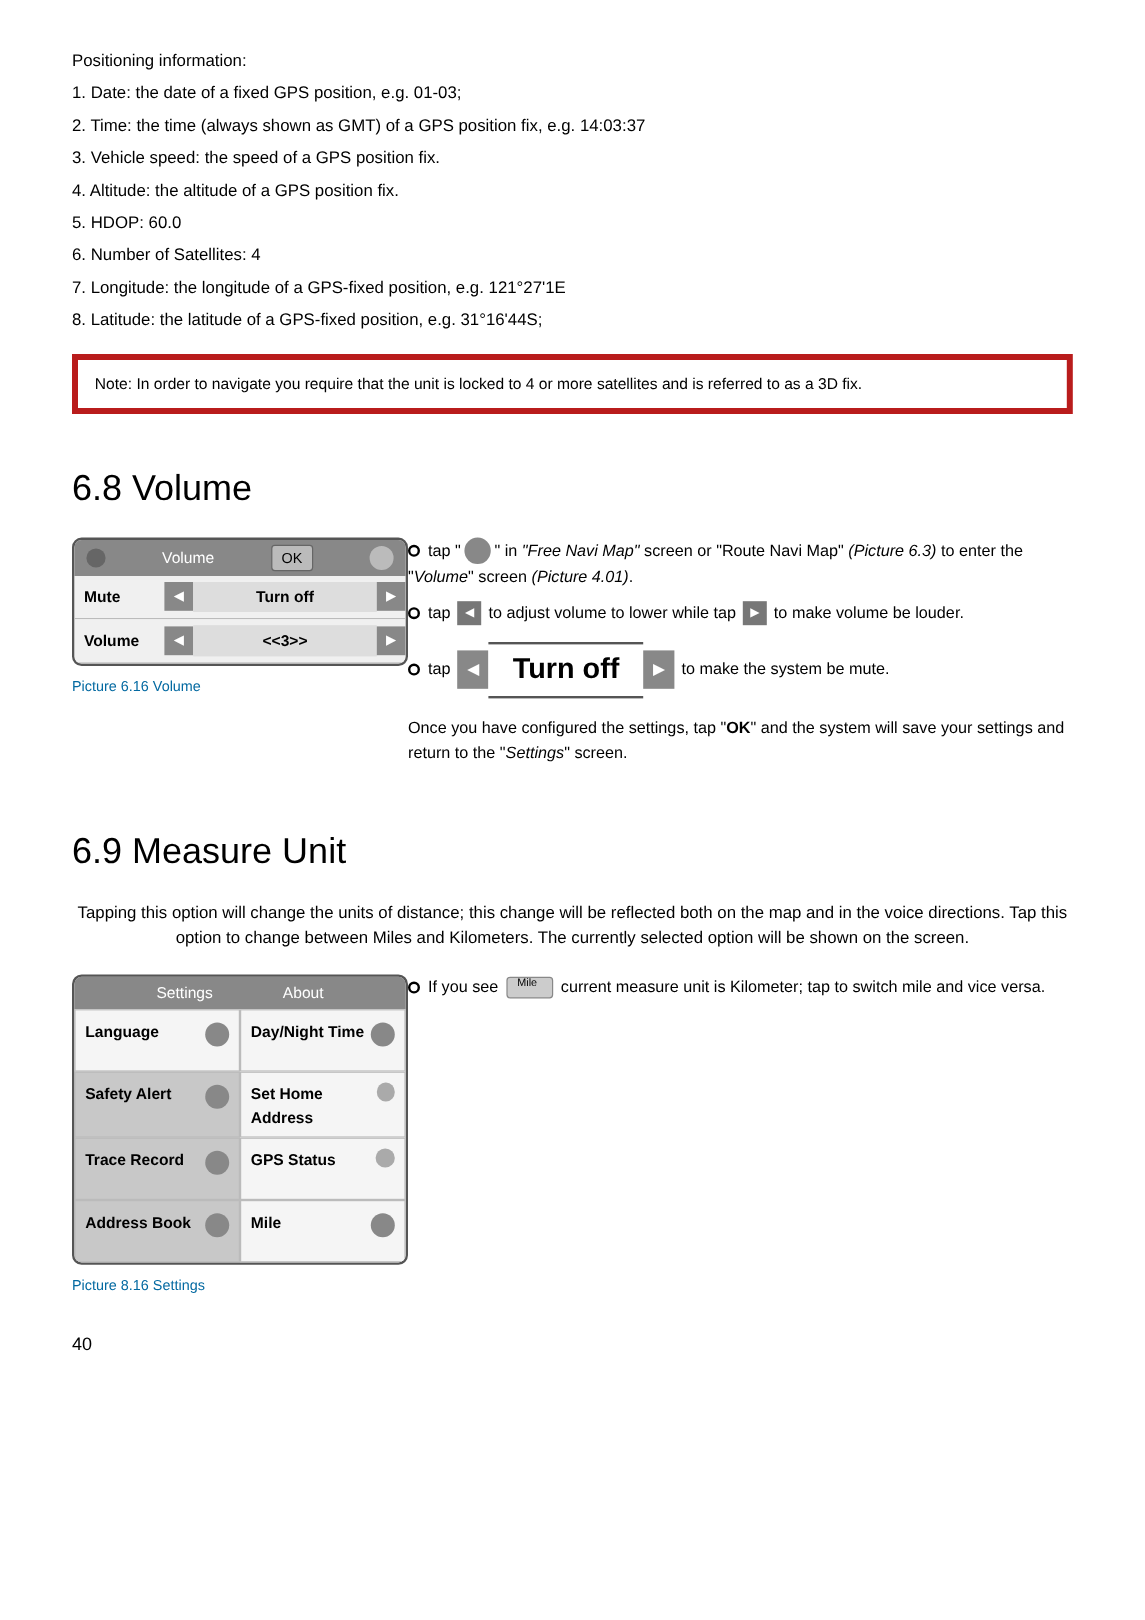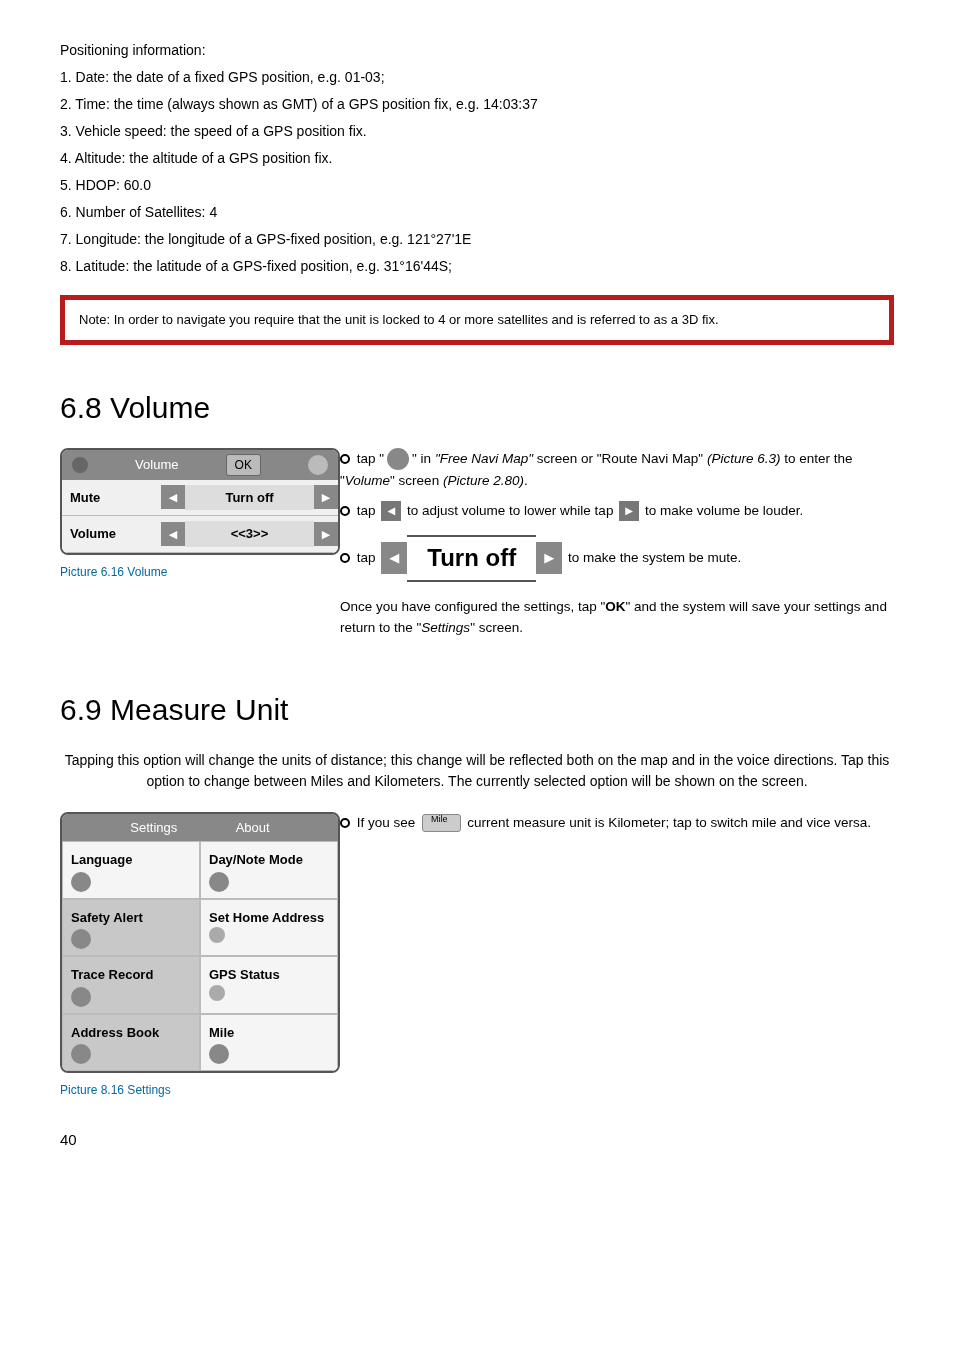--- a/index.html
+++ b/index.html
@@ -71,21 +71,21 @@
       display: inline-block;
     }
     .device-row {
       display: flex;
       align-items: center;
       border-bottom: 1px solid #bbb;
       background: #f0f0f0;
       padding: 5px 0;
     }
     .device-row .row-label {
-      width: 99px;
+      width: 75px;
       font-size: 13px;
       font-weight: bold;
       padding-left: 8px;
     }
     .device-row .arrow-btn {
       width: 24px; height: 24px;
       background: #888;
       display: flex; align-items: center; justify-content: center;
       color: #fff;
       font-size: 11px;
@@ -188,22 +188,22 @@
       grid-template-columns: 1fr 1fr;
     }
     .settings-cell {
       border: 1px solid #bbb;
       padding: 8px 8px 6px 8px;
       background: #f5f5f5;
       font-size: 12px;
       min-height: 52px;
       position: relative;
       display: flex;
-      flex-direction: column;
-      justify-content: flex-start;
+      flex-direction: row;
+      justify-content: space-between;
     }
     .settings-cell.highlighted {
       background: #c8c8c8;
       font-weight: bold;
     }
     .settings-cell .cell-label {
       font-weight: bold;
       font-size: 13px;
     }
     .settings-cell .cell-icon {
@@ -283,21 +283,21 @@
           <span class="arrow-btn">◀</span>
           <span class="center-val">&lt;&lt;3&gt;&gt;</span>
           <span class="arrow-btn-right">▶</span>
         </div>
       </div>
       <p class="picture-caption">Picture 6.16 Volume</p>
     </div>
     <div class="right-col">
       <p>
         <span class="circle-indicator"></span>
-        tap "<span class="inline-icon"></span>" in <span class="italic">"Free Navi Map"</span> screen or "Route Navi Map" <span class="italic">(Picture 6.3)</span> to enter the "<span class="italic">Volume</span>" screen <span class="italic">(Picture 2.80)</span>.
+        tap "<span class="inline-icon"></span>" in <span class="italic">"Free Navi Map"</span> screen or "Route Navi Map" <span class="italic">(Picture 6.3)</span> to enter the "<span class="italic">Volume</span>" screen <span class="italic">(Picture 4.01)</span>.
       </p>
       <p>
         <span class="circle-indicator"></span>
         tap <span class="arrow-inline">◀</span> to adjust volume to lower while tap <span class="arrow-inline">▶</span> to make volume be louder.
       </p>
       <p>
         <span class="circle-indicator"></span>
         tap
         <span class="turn-off-bar">
           <span class="to-arrow">◀</span>
@@ -322,21 +322,21 @@
           <span>Settings</span>
           <span style="cursor:pointer;">About</span>
           <span class="right-icon"></span>
         </div>
         <div class="settings-grid">
           <div class="settings-cell">
             <span class="cell-label">Language</span>
             <span class="cell-icon"></span>
           </div>
           <div class="settings-cell">
-            <span class="cell-label">Day/Note Mode</span>
+            <span class="cell-label">Day/Night Time</span>
             <span class="cell-icon"></span>
           </div>
           <div class="settings-cell highlighted">
             <span class="cell-label">Safety Alert</span>
             <span class="cell-icon"></span>
           </div>
           <div class="settings-cell">
             <span class="cell-label">Set Home Address</span>
             <span class="cell-icon-small"></span>
           </div>

